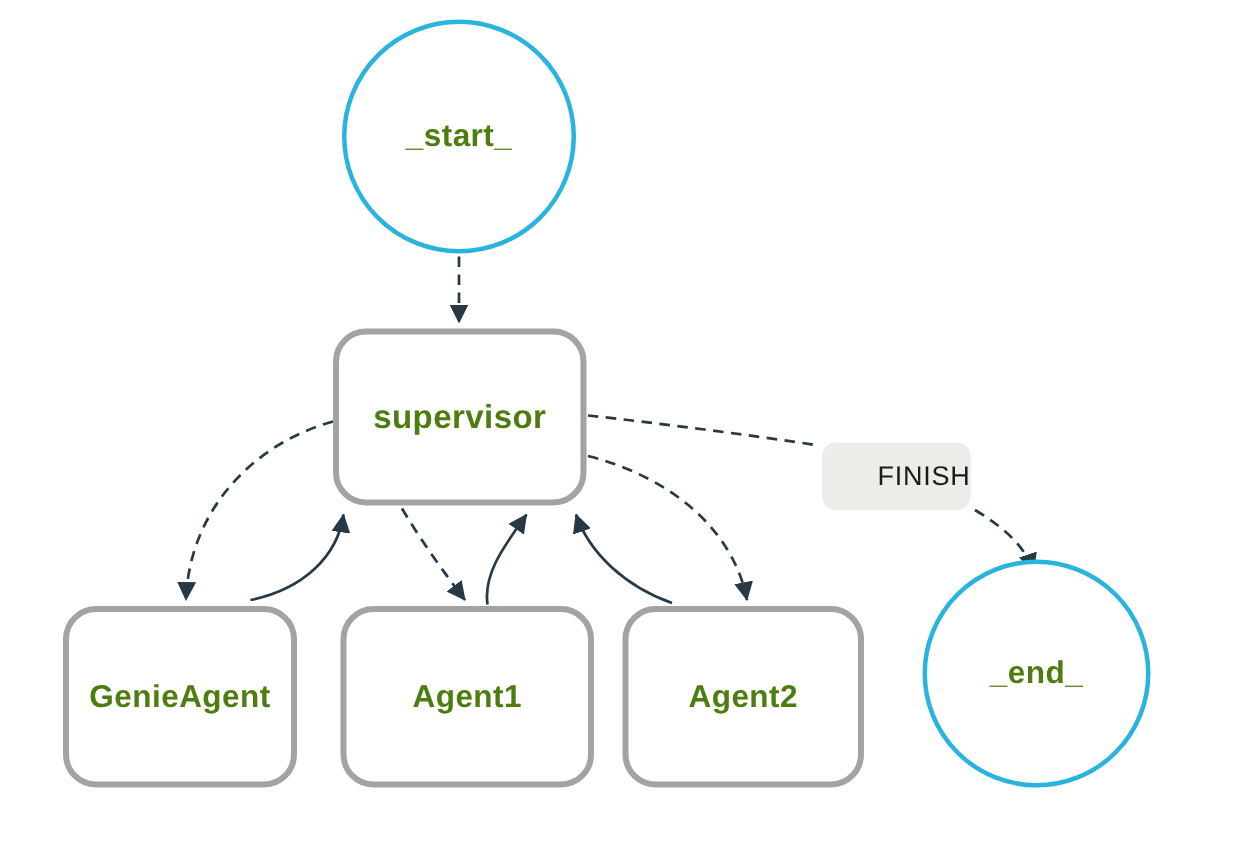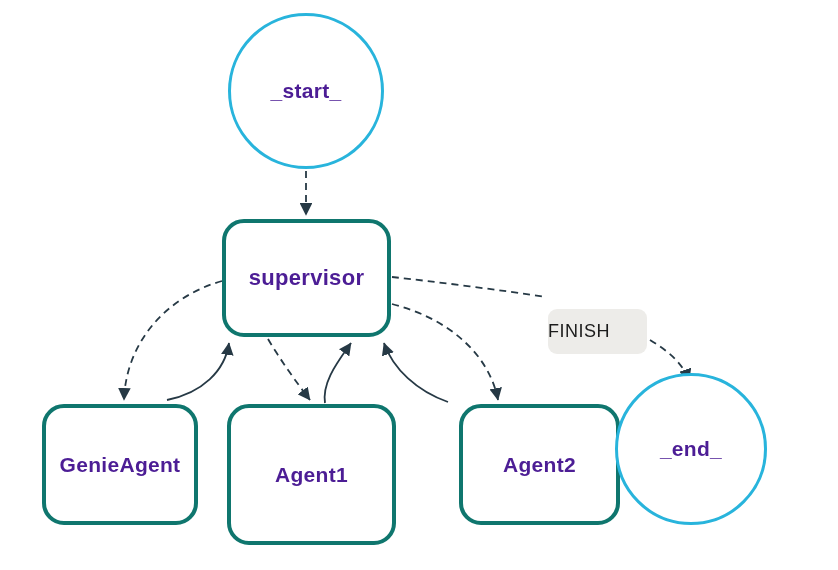--- a/index.html
+++ b/index.html
@@ -22,50 +22,50 @@
     width: 838px;
     height: 570px;
   }
   .node {
     position: absolute;
     box-sizing: border-box;
     display: flex;
     align-items: center;
     justify-content: center;
     background: #ffffff;
-    color: #4c1d95;
+    color: #4d7c0f;
     font-weight: 700;
     letter-spacing: 0.3px;
   }
   .node-circle {
     border: 3.5px solid #28b4dc;
     border-radius: 50%;
     font-size: 21px;
   }
   .node-box {
-    border: 4px solid #0f766e;
+    border: 4px solid #a3a3a3;
     border-radius: 22px;
     font-size: 22px;
   }
   .node-start   { left: 228px; top: 13px;  width: 156px; height: 156px; }
   .node-end     { left: 615px; top: 373px; width: 152px; height: 152px; }
   .node-supervisor { left: 222px; top: 219px; width: 169px; height: 118px; }
   .node-genieagent { left: 42px;  top: 404px; width: 156px; height: 121px; font-size: 21px; }
-  .node-agent1     { left: 227px; top: 404px; width: 169px; height: 141px; font-size: 21px; }
-  .node-agent2     { left: 415px; top: 404px; width: 161px; height: 121px; font-size: 21px; margin-left: 44px; }
+  .node-agent1     { left: 227px; top: 404px; width: 169px; height: 121px; font-size: 21px; }
+  .node-agent2     { left: 415px; top: 404px; width: 161px; height: 121px; font-size: 21px; }
   .edge-label {
     position: absolute;
     left: 548px;
-    top: 309px;
+    top: 295px;
     width: 99px;
     height: 45px;
     box-sizing: border-box;
     display: flex;
     align-items: center;
-    justify-content: flex-start;
+    justify-content: flex-end;
     background: #edece9;
     border-radius: 9px;
     color: #1b1b1b;
     font-size: 18px;
     font-weight: 400;
     letter-spacing: 0.5px;
   }
   .edge {
     fill: none;
     stroke: #263945;

